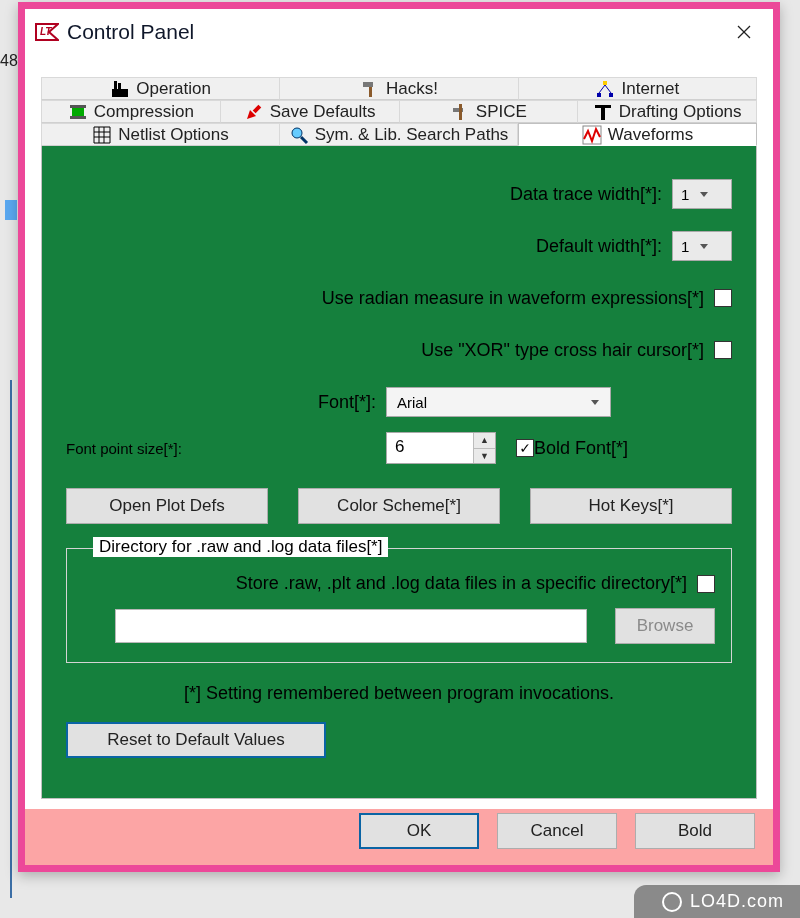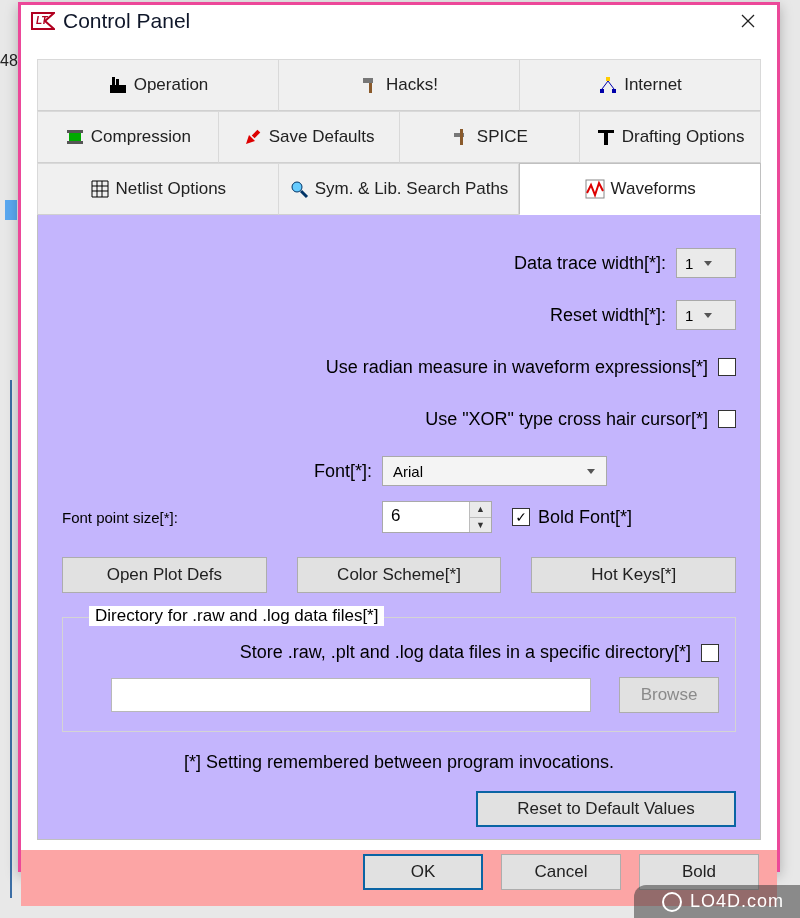--- a/index.html
+++ b/index.html
@@ -39,21 +39,21 @@
     width: 2px;
     background: #3b6ea5;
   }
   .dialog {
     position: absolute;
     left: 18px;
     top: 2px;
     width: 762px;
     height: 870px;
     background: #ffffff;
-    border: 3px solid #ec4899;
+    border: 7px solid #ec4899;
     box-shadow: 0 4px 12px rgba(0,0,0,0.25);
     display: flex;
     flex-direction: column;
   }
   .titlebar {
     height: 46px;
     display: flex;
     align-items: center;
     padding: 0 6px 0 10px;
     background: #fff;
@@ -84,21 +84,21 @@
   .tabs-area {
     padding: 22px 16px 0 16px;
     background: #fff;
   }
   .tab-rows-wrap {
     background: #fff;
   }
   .tab-row {
     display: flex;
     width: 100%;
-    height: 52px;
+    height: 23px;
   }
   .tab-row.stacked { }
   .tab {
     display: flex;
     align-items: center;
     justify-content: center;
     gap: 6px;
     flex: 1 1 0;
     background: #f0f0f0;
     border: 1px solid #d9d9d9;
@@ -119,21 +119,21 @@
   .tab .tab-ico {
     width: 20px; height: 20px;
     display: inline-flex;
     align-items: center;
     justify-content: center;
   }
   .tab-content {
     border: 1px solid #c0c0c0;
     border-top: none;
     padding: 26px 24px 12px 24px;
-    background: #c4b5fd;
+    background: #15803d;
     flex: 1;
     margin: 0 16px 10px 16px;
     position: relative;
   }
   .row {
     display: flex;
     align-items: center;
     justify-content: flex-end;
     min-height: 44px;
     gap: 10px;
@@ -212,21 +212,20 @@
     justify-content: center;
     background: #eaeaea;
     cursor: pointer;
     font-size: 9px;
     color: #333;
   }
   .spinner .arrows div + div { border-top: 1px solid #bcbcbc; }
   .bold-font {
     display: flex;
     align-items: center;
-    gap: 8px;
     font-size: 18px;
   }
   .btn3row {
     display: flex;
     gap: 30px;
     justify-content: space-between;
     margin-bottom: 24px;
   }
   .winbtn {
     display: inline-flex;
@@ -284,21 +283,21 @@
     background: #fff;
     padding: 4px 6px;
   }
   .note {
     text-align: center;
     font-size: 18px;
     margin: 4px 0 18px 0;
   }
   .reset-row {
     display: flex;
-    justify-content: flex-end;
+    justify-content: flex-start;
   }
   .dialog-btns {
     display: flex;
     justify-content: flex-end;
     gap: 18px;
     padding: 4px 18px 16px 18px;
     background: #fca5a5;
   }
   
   .watermark {
@@ -466,21 +465,21 @@
       <span class="label">Data trace width[*]:</span>
       <div class="dd">
         <span>1</span>
         <svg class="chev" viewBox="0 0 10 10">
             <polygon points="1,3 9,3 5,8"></polygon>
           </svg>
       </div>
     </div>
 
     <div class="row">
-      <span class="label">Reset width[*]:</span>
+      <span class="label">Default width[*]:</span>
       <div class="dd">
         <span>1</span>
         <svg class="chev" viewBox="0 0 10 10">
             <polygon points="1,3 9,3 5,8"></polygon>
           </svg>
       </div>
     </div>
 
     <div class="row">
       <span class="label">Use radian measure in waveform expressions[*]</span>

